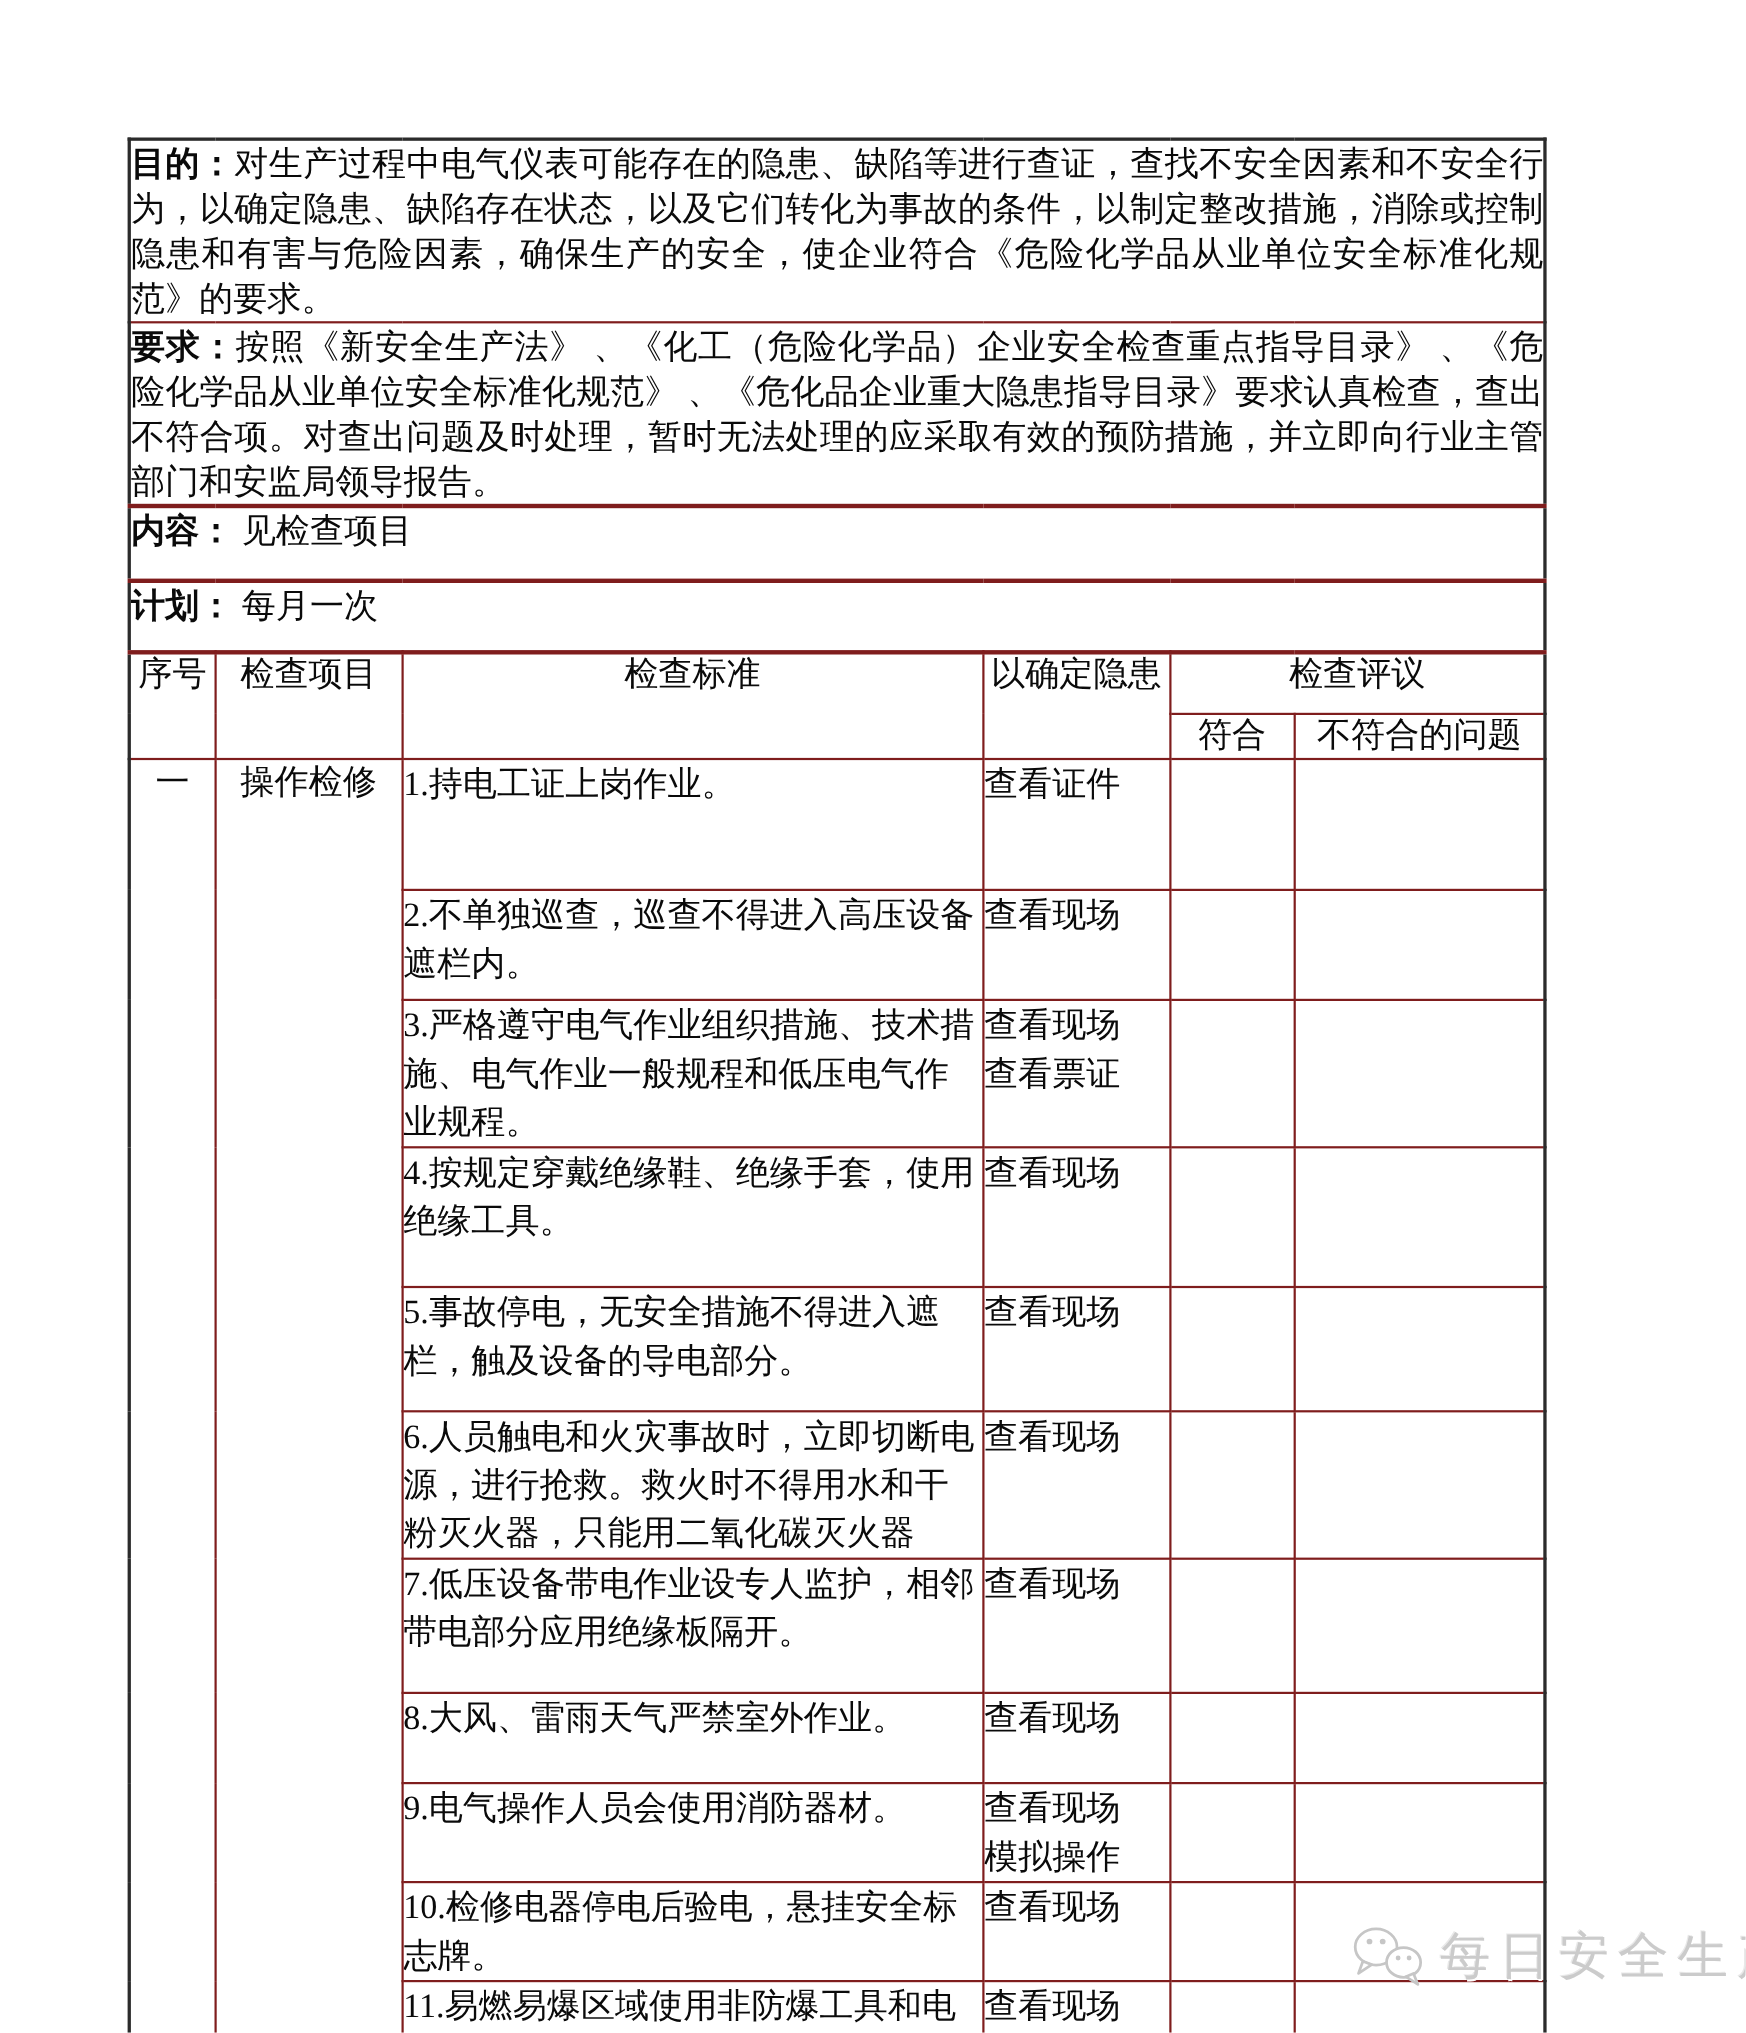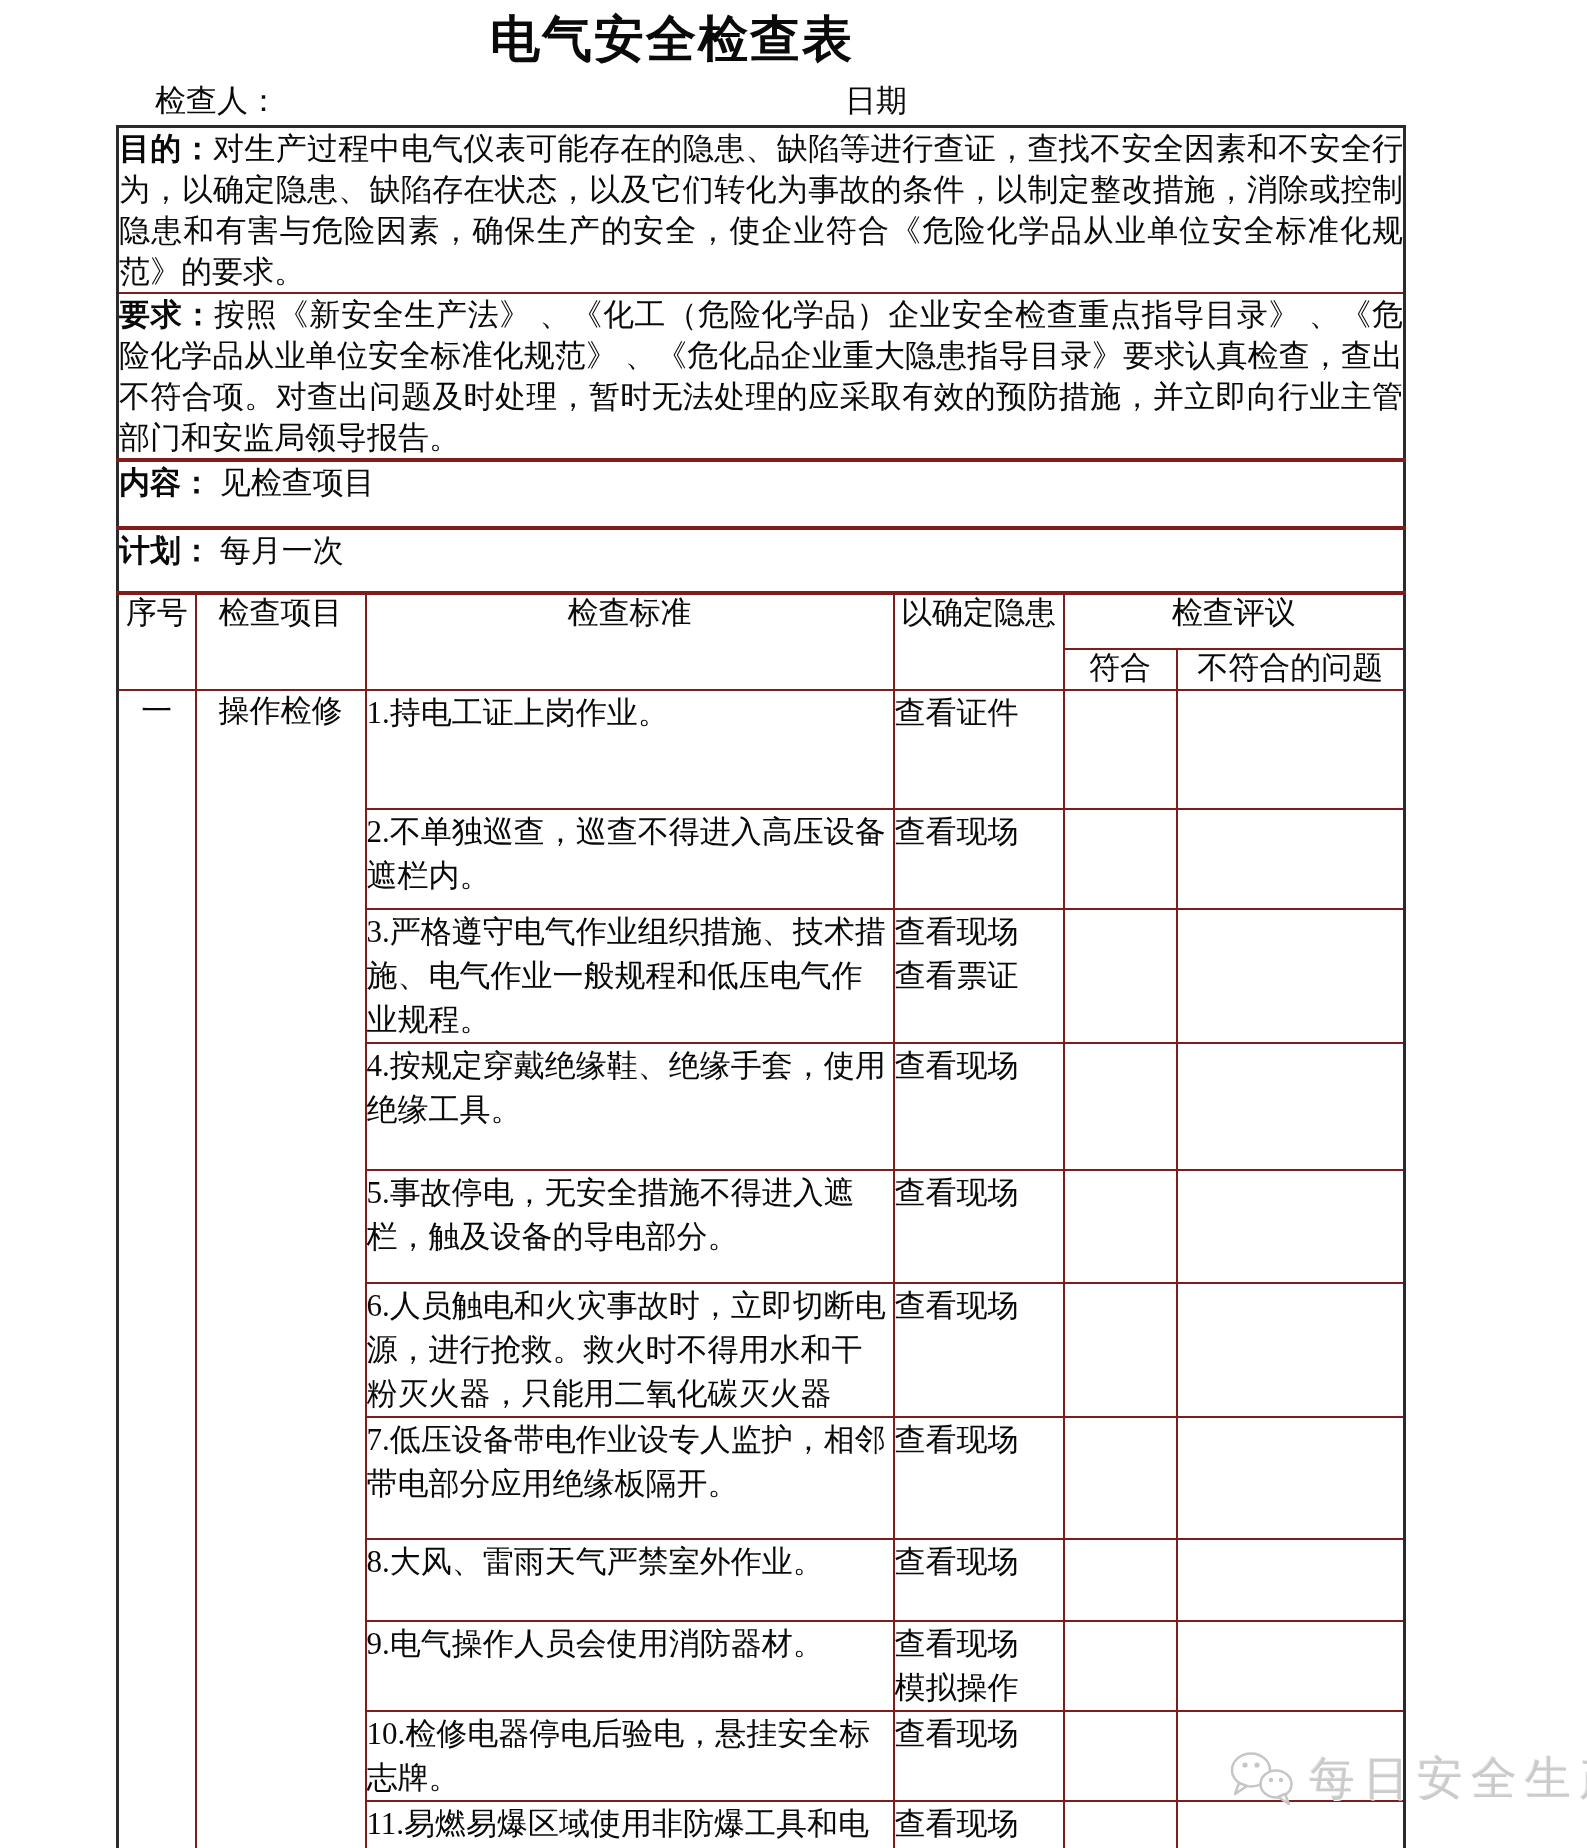--- a/index.html
+++ b/index.html
@@ -76,26 +76,21 @@
     letter-spacing:8px;
     white-space:nowrap;
   }
   .wm-icon{width:78px;height:62px;margin-right:6px;flex:none;}
 </style>
 </head>
 <body>
 
 <div class="page">
 
-  <div class="doc-title">电气安全检查表</div>
-
-  <div class="meta-row">
-    <span class="inspector-label">检查人：</span>
-    <span class="date-label">日期</span>
-  </div>
+
 
   <table class="form">
     <colgroup>
       <col style="width:78px">
         <col style="width:170px">
         <col style="width:528px">
       <col style="width:170px">
         <col style="width:113px">
         <col style="width:228px">
     </colgroup>

